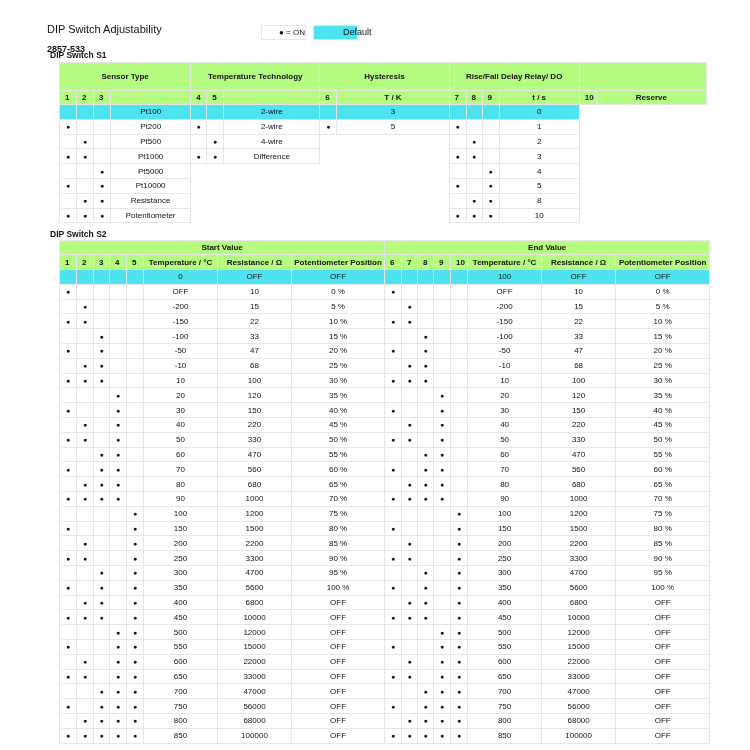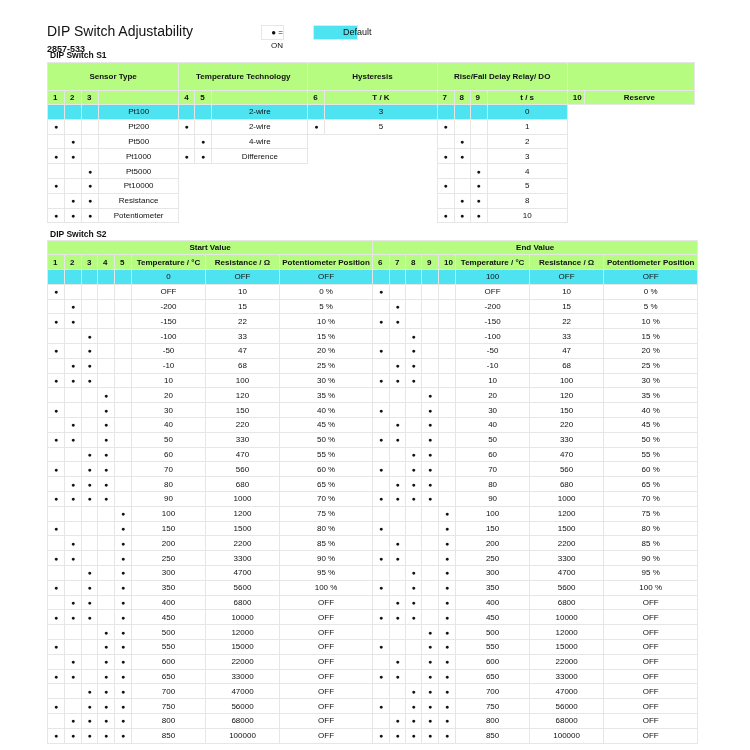--- a/index.html
+++ b/index.html
@@ -1,27 +1,27 @@
 <!DOCTYPE html>
 <html><head>
 <meta charset="utf-8">
 <style>
   html, body { margin: 0; padding: 0; background: #ffffff; }
   body { width: 750px; height: 750px; position: relative; overflow: hidden;
          font-family: "Liberation Sans", "DejaVu Sans", sans-serif; color: #111; }
   .title { position: absolute; left: 47px; top: 6px; font-size: 9px; font-weight: bold; margin-top: 38px; }
-  .subtitle { position: absolute; left: 47px; top: 23px; font-size: 14px; }
-  .legend-on { position: absolute; left: 261px; top: 25px; width: 23px; height: 15px;
+  .subtitle { position: absolute; left: 47px; top: 23px; font-size: 11px; }
+  .legend-on { position: absolute; left: 261px; top: 25px; width: 45px; height: 15px;
                border: 1px solid #e6e6e6; box-sizing: border-box; font-size: 8px;
                text-align: right; line-height: 13px; background: #fff; }
   .legend-default { position: absolute; left: 313px; top: 25px; width: 45px; height: 15px;
                background: #4de3f0; border: 1px solid #e6e6e6; box-sizing: border-box;
                font-size: 9px; text-align: center; line-height: 13px; padding-left: 29px; }
   .section-label { position: absolute; left: 50px; font-size: 8.5px; font-weight: bold; }
-  table { position: absolute; left: 47px; border-collapse: collapse; table-layout: fixed; font-size: 8px; padding-left: 25px; }
+  table { position: absolute; left: 59px; border-collapse: collapse; table-layout: fixed; font-size: 8px; padding-left: 25px; }
   td, th { border: 1px solid #e6e6e6; padding: 0; text-align: center; overflow: hidden; white-space: nowrap; font-weight: normal; }
   th { background: #b5fc80; }
   th.num { text-align: left; padding-left: 5px; font-weight: bold; font-size: 8px; }
   th.lbl { font-weight: bold; }
   tr.default td { background: #4de3f0; }
   td.dot { font-size: 7px; }
   td.blank { border: none; background: transparent !important; }
   #s1 tr.h1 th { height: 27px; font-weight: bold; line-height: 11px; white-space: normal; }
   #s1 tr.h2 th { height: 13px; }
   #s1 td { height: 13.8px; }

